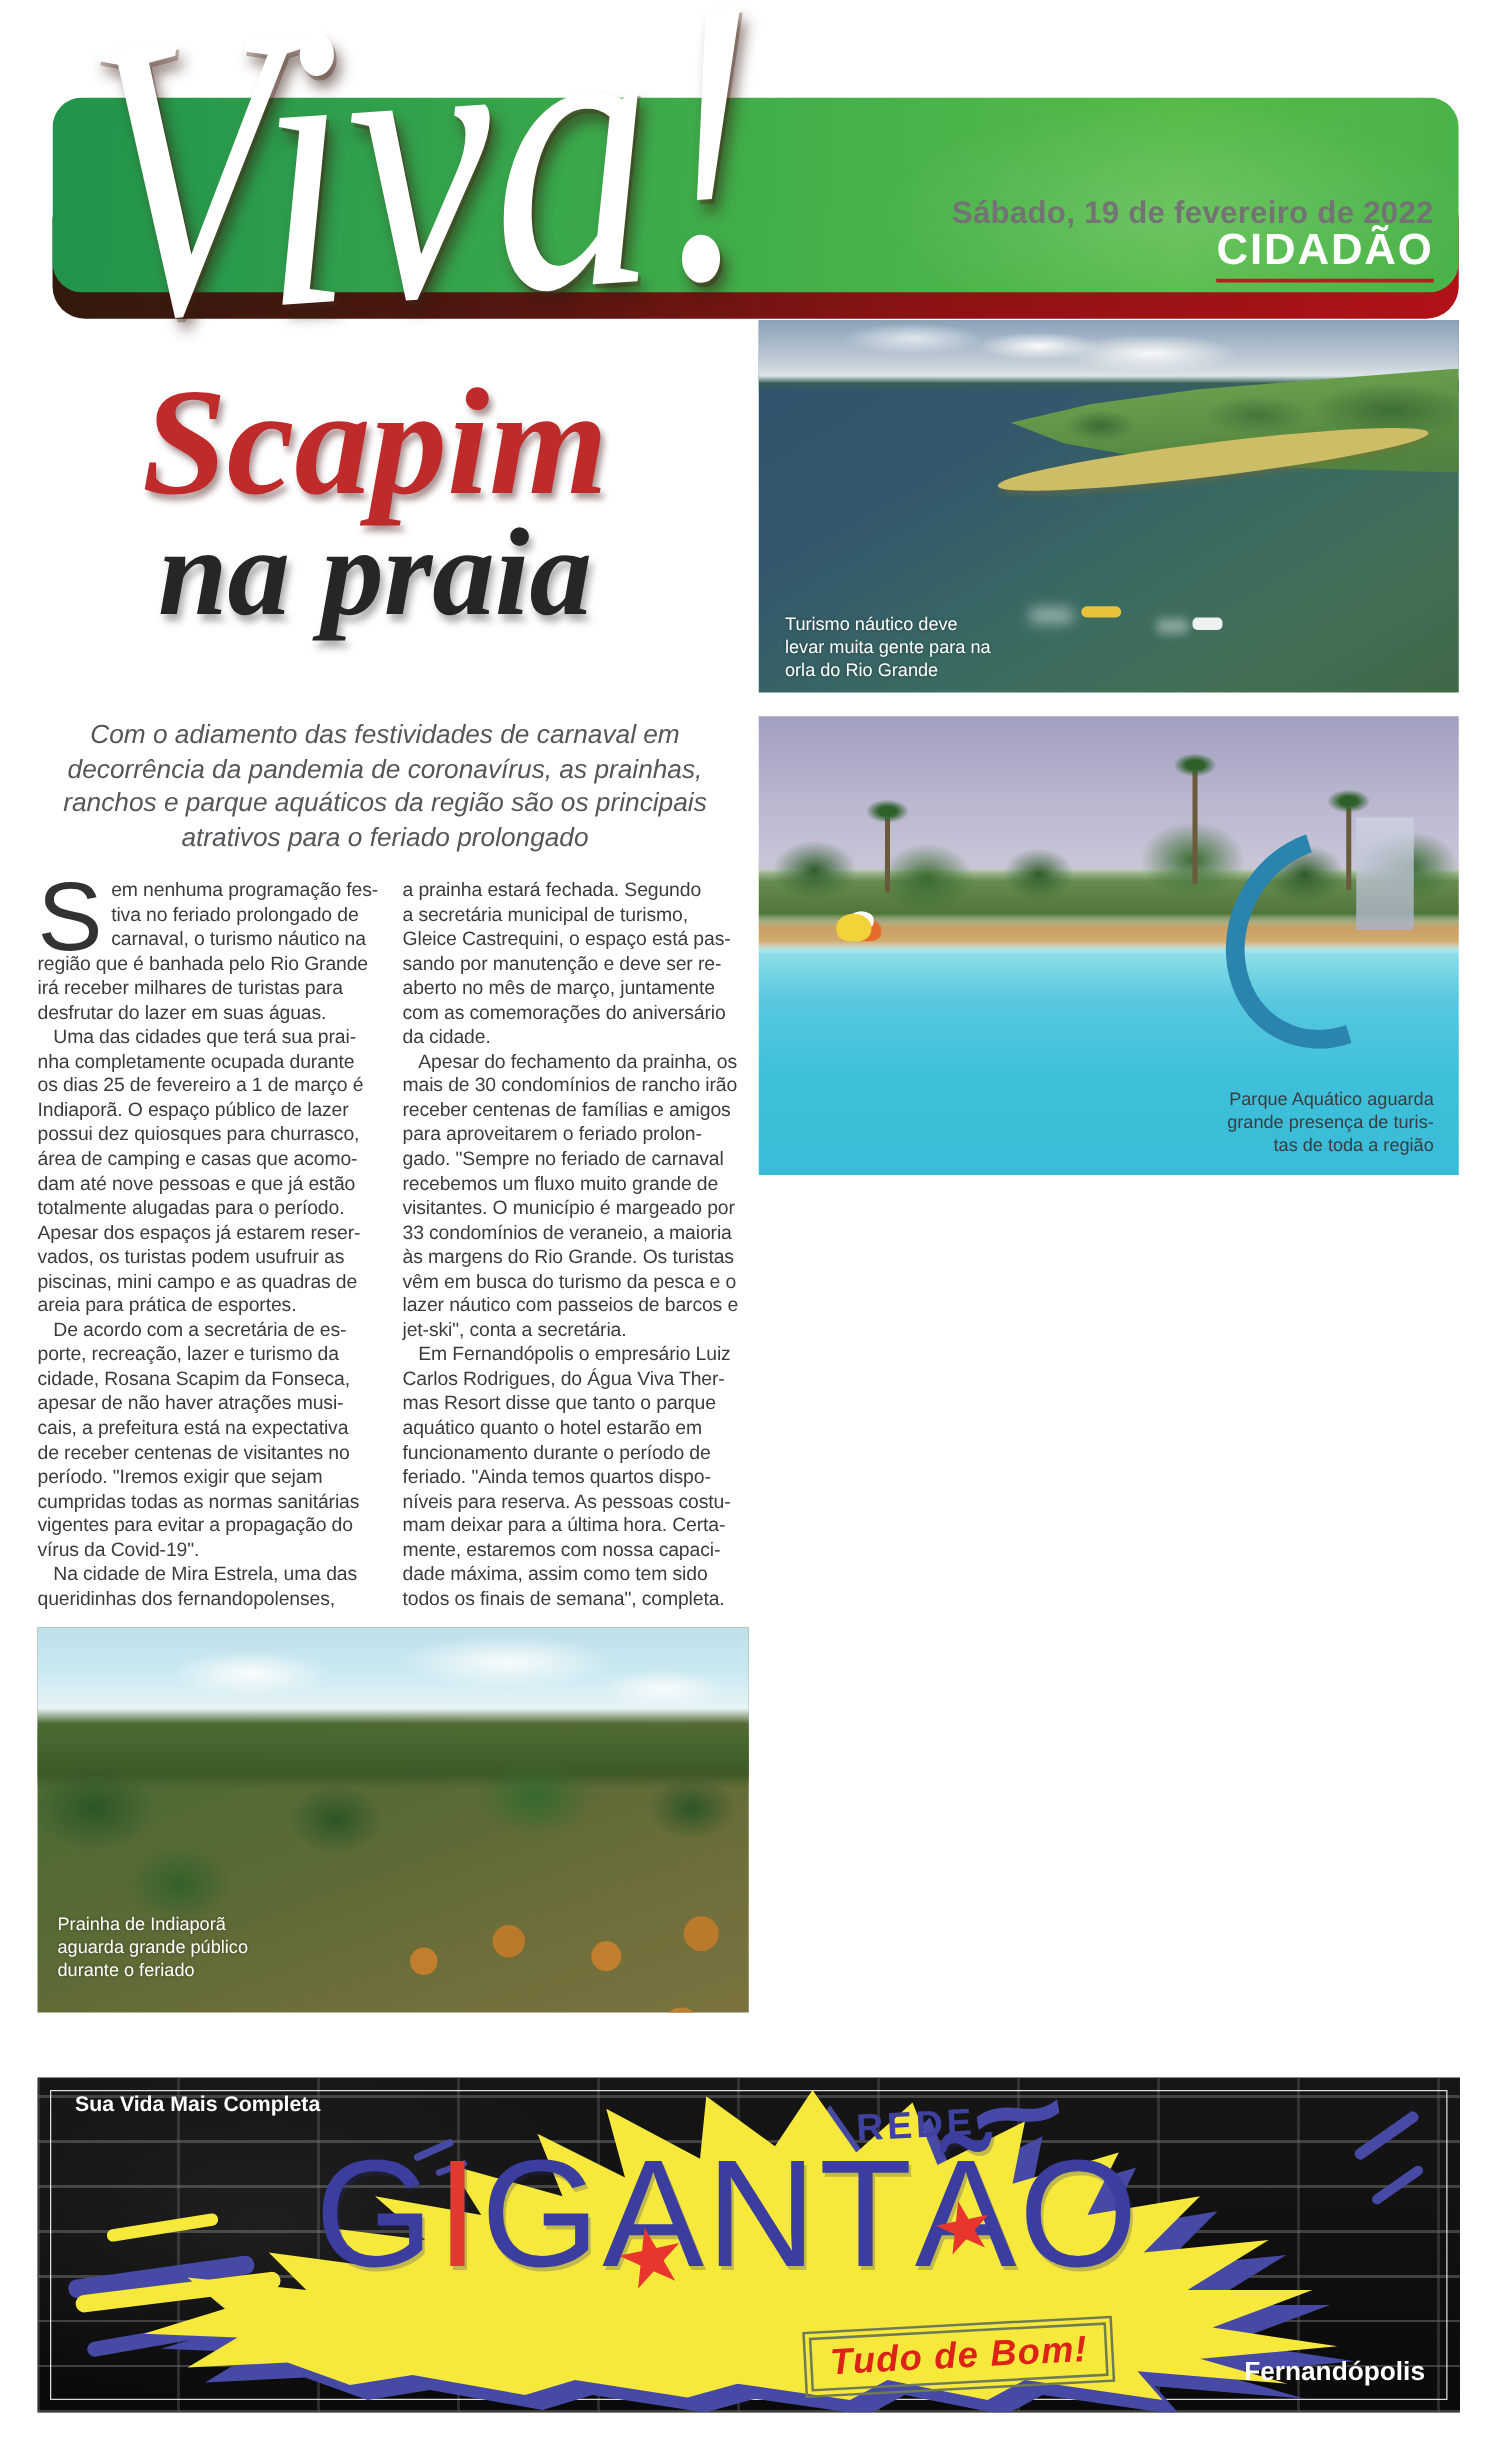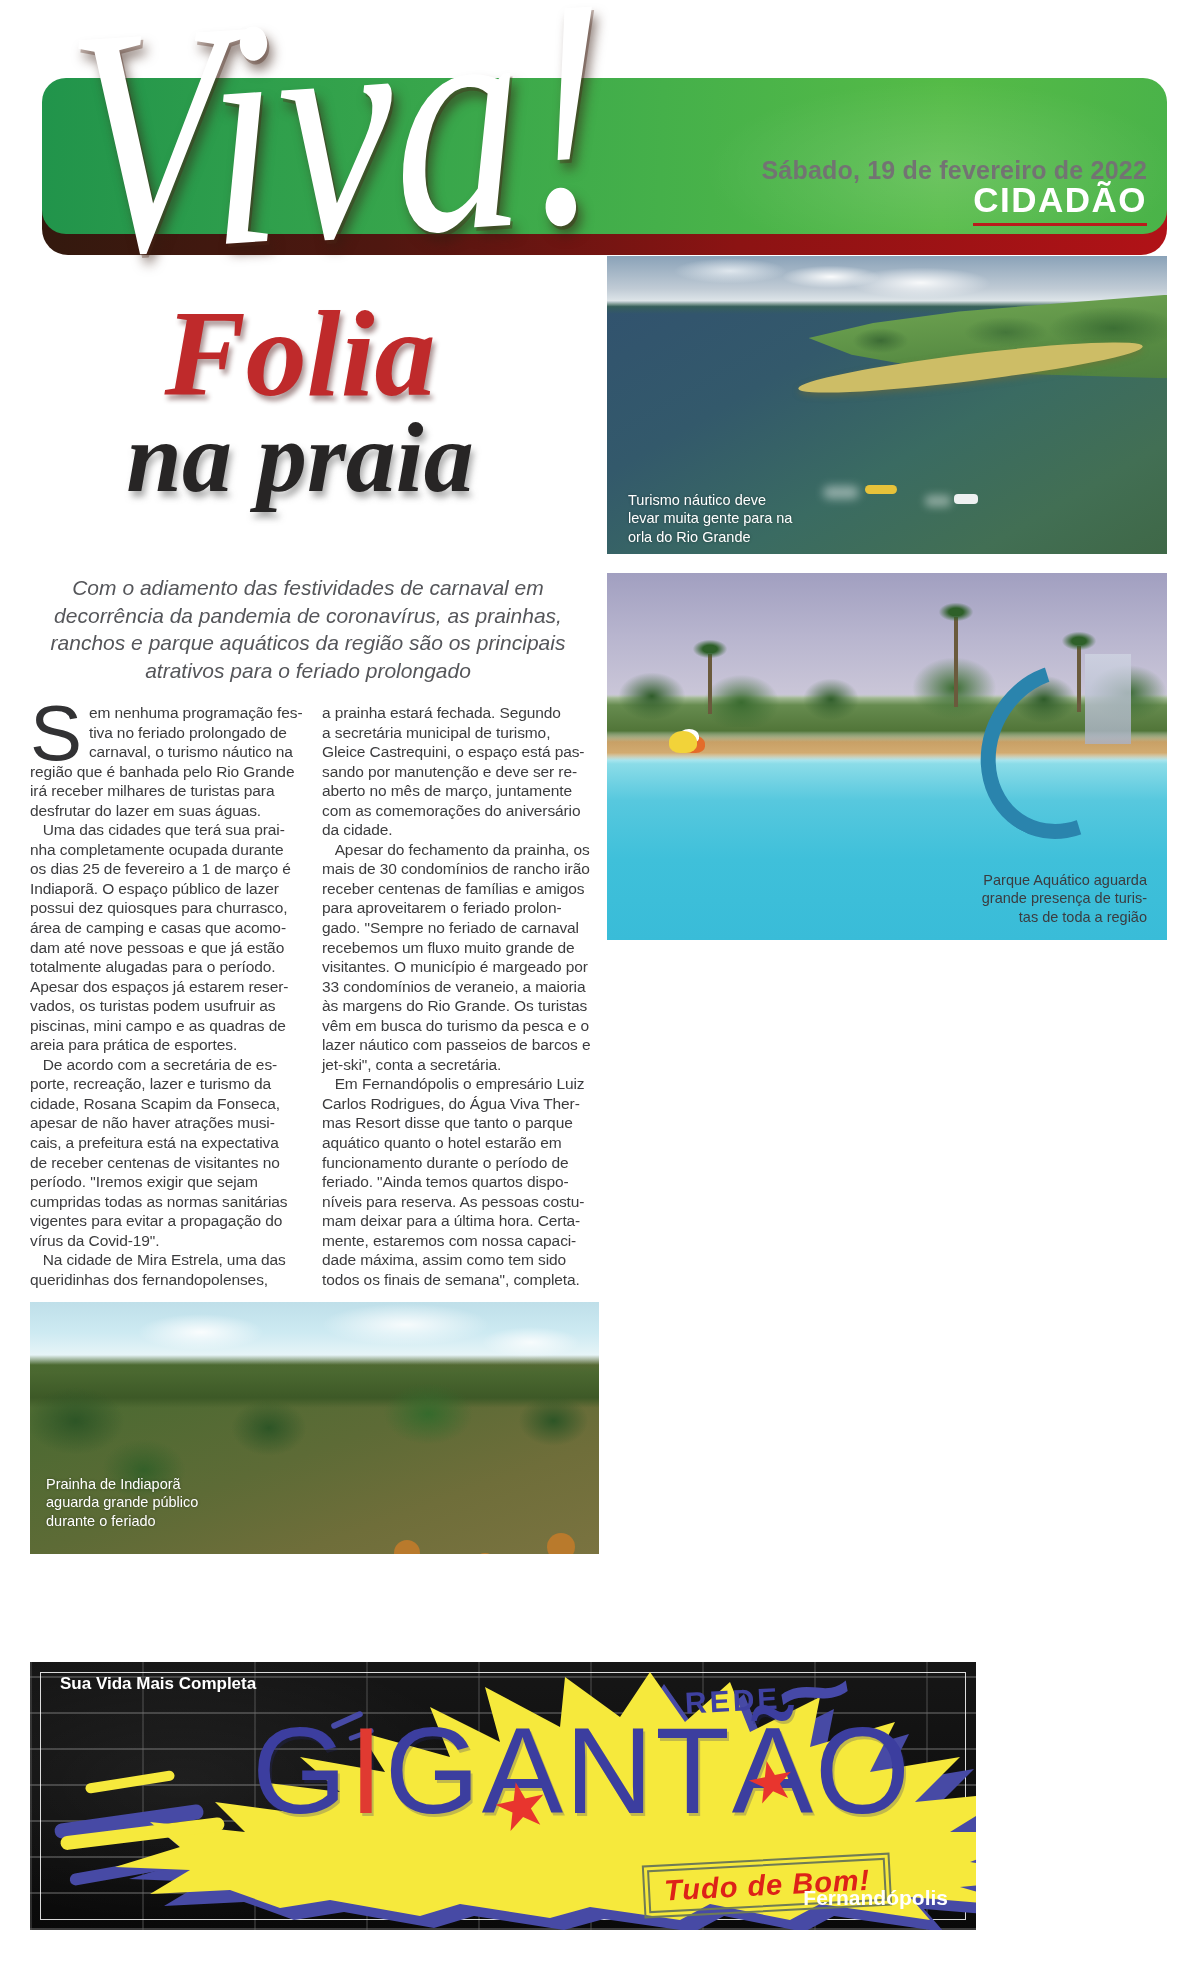--- a/index.html
+++ b/index.html
@@ -110,21 +110,21 @@
       radial-gradient(44px 30px at 30% 52%,#2c5526,rgba(0,0,0,0) 70%),
       radial-gradient(38px 26px at 55% 36%,#24471f,rgba(0,0,0,0) 70%),
       radial-gradient(52px 34px at 74% 58%,#2c5526,rgba(0,0,0,0) 70%),
       radial-gradient(40px 28px at 90% 36%,#23441f,rgba(0,0,0,0) 70%);}
   .mira-road1{position:absolute;left:8%;top:52%;width:46%;height:7px;background:#b0703f;
     transform:rotate(8deg);border-radius:4px;box-shadow:0 14px 0 -1px rgba(176,112,63,.7);}
   .mira-road2{position:absolute;right:6%;top:40%;width:9px;height:56%;background:#b5522a;
     transform:rotate(9deg);border-radius:5px;box-shadow:-26px 10px 14px 6px rgba(181,82,42,.55);}
   .mira-tower{position:absolute;left:58%;top:36%;width:7px;height:26px;background:#e8e3da;}
 
-  .photo-indiapora{left:30px;top:1302px;width:569px;height:252px;
+  .photo-indiapora{left:30px;top:1302px;width:569px;height:308px;
     background:
       radial-gradient(90px 26px at 30% 12%,rgba(255,255,255,.9),rgba(255,255,255,0) 70%),
       radial-gradient(120px 30px at 66% 9%,rgba(255,255,255,.85),rgba(255,255,255,0) 70%),
       radial-gradient(70px 22px at 88% 16%,rgba(255,255,255,.8),rgba(255,255,255,0) 70%),
       linear-gradient(180deg,#bfdfe9 0%,#cdeaf2 12%,#e6f4f7 21%,rgba(0,0,0,0) 25%),
       linear-gradient(180deg,rgba(0,0,0,0) 22%,rgba(74,104,48,.95) 28%,rgba(60,88,38,.95) 38%,rgba(0,0,0,0) 42%),
       linear-gradient(160deg,#4d6a32 28%,#5d6b36 55%,#6f6e3a 76%,#7a7340 100%);}
   .ind-trees{position:absolute;left:0;top:26%;width:100%;height:70%;
     background:
       radial-gradient(70px 48px at 8% 30%,#2d5526,rgba(0,0,0,0) 70%),
@@ -151,21 +151,21 @@
   .mp-pavilion{position:absolute;left:70%;top:26%;width:26px;height:26px;border-radius:50%;
     background:radial-gradient(closest-side,#ded9cc 55%,#8a8a7a 100%);}
   .mp-trees{position:absolute;left:0;top:0;width:100%;height:100%;
     background:
       radial-gradient(44px 32px at 30% 34%,#1d3a1a,rgba(0,0,0,0) 70%),
       radial-gradient(52px 38px at 48% 74%,#224220,rgba(0,0,0,0) 70%),
       radial-gradient(40px 30px at 86% 80%,#1d3a1a,rgba(0,0,0,0) 70%),
       radial-gradient(46px 34px at 64% 14%,#224220,rgba(0,0,0,0) 70%);}
 
   
-  .ad{position:absolute;left:30px;top:1662px;width:946px;height:268px;overflow:hidden;
+  .ad{position:absolute;left:30px;top:1662px;width:1138px;height:268px;overflow:hidden;
     background:
       radial-gradient(430px 200px at 16% 45%,rgba(255,255,255,.06),rgba(0,0,0,0) 70%),
       repeating-linear-gradient(0deg,rgba(105,105,105,.55) 0 2px,rgba(0,0,0,0) 2px 36px),
       repeating-linear-gradient(90deg,rgba(85,85,85,.45) 0 2px,rgba(0,0,0,0) 2px 112px),
       linear-gradient(180deg,#161616,#0a0a0a);}
   .ad-border{position:absolute;left:10px;top:10px;right:10px;bottom:10px;
     border:1px solid rgba(255,255,255,.85);z-index:1;}
   .ad-splash{position:absolute;left:0;top:0;z-index:2;}
   .ad-tagline{position:absolute;left:30px;top:12px;z-index:6;color:#fff;
     font-size:17px;font-weight:bold;}
@@ -193,21 +193,21 @@
 
 <div class="page">
 
   <div class="banner-strip"></div>
   <div class="banner-green"></div>
   <div class="viva-logo">Viva!</div>
   <div class="mast-date">Sábado, 19 de fevereiro de 2022</div>
   <div class="mast-title">CIDADÃO</div>
 
   <div class="headline">
-    <div class="folia">Folia</div>
+    <div class="folia">Scapim</div>
     <div class="napraia">na praia</div>
   </div>
 
   <div class="deck lines">Com o adiamento das festividades de carnaval em
 decorrência da pandemia de coronavírus, as prainhas,
 ranchos e parque aquáticos da região são os principais
 atrativos para o feriado prolongado</div>
 
   <div class="col col1"><span class="dropcap">S</span><span class="lines">em nenhuma programação fes-
 tiva no feriado prolongado de

